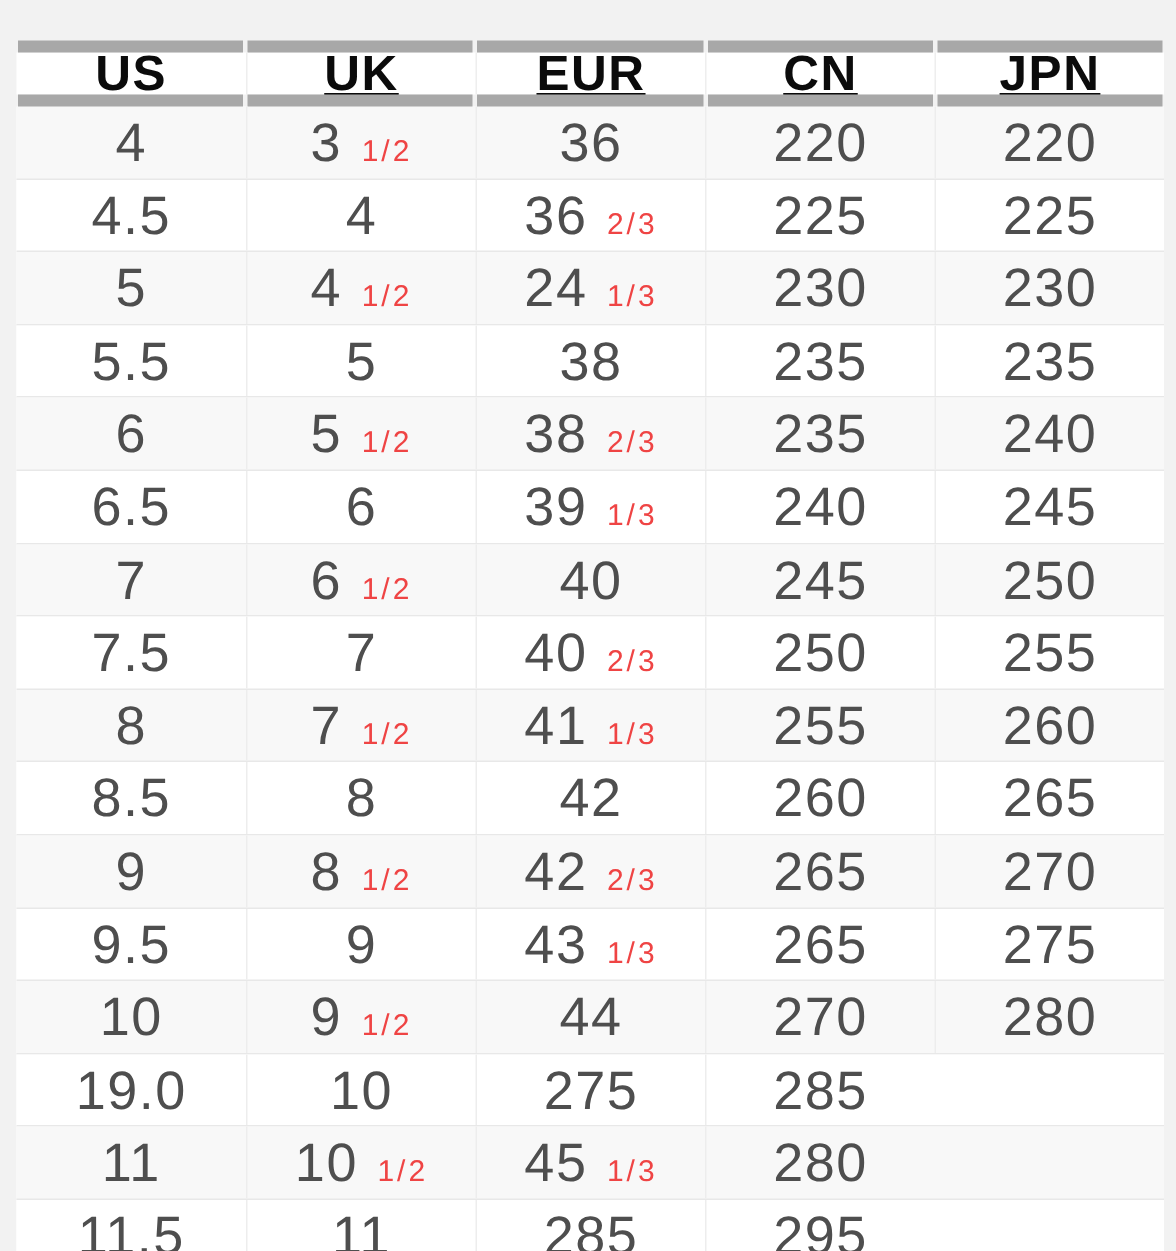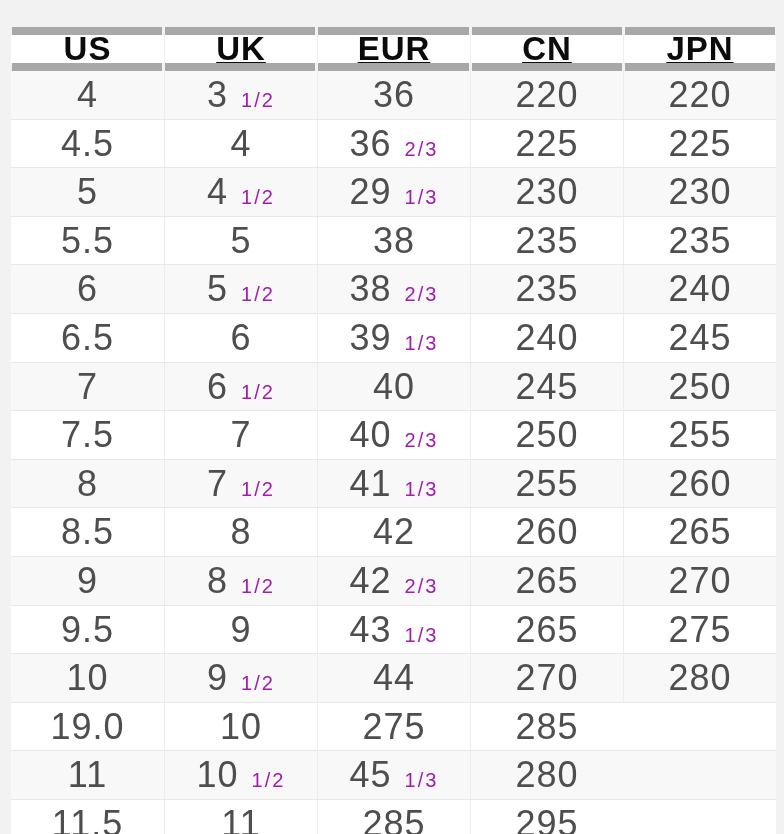--- a/index.html
+++ b/index.html
@@ -61,21 +61,21 @@
     color:var(--txt);
     white-space:nowrap;
     overflow:hidden;
   }
   .tcell + .tcell{border-left:1px solid #ededed;}
   .tcell .main{font-size:36px;letter-spacing:1px;}
   .tcell .frac{
     font-size:20px;
     margin-left:13px;
     letter-spacing:2px;
-    color:#a21caf;
+    color:#ef4444;
   }
 </style>
 </head>
 <body>
 
 <div class="size-chart">
   <div class="bar-row">
       <div class="bar-seg"></div>
       <div class="bar-seg"></div>
       <div class="bar-seg"></div>
@@ -107,21 +107,21 @@
       <div class="trow">
         <div class="tcell"><span class="main">4.5</span></div>
         <div class="tcell"><span class="main">4</span></div>
         <div class="tcell"><span class="main">36</span><span class="frac">2/3</span></div>
         <div class="tcell"><span class="main">225</span></div>
         <div class="tcell"><span class="main">225</span></div>
       </div>
       <div class="trow">
         <div class="tcell"><span class="main">5</span></div>
         <div class="tcell"><span class="main">4</span><span class="frac">1/2</span></div>
-        <div class="tcell"><span class="main">29</span><span class="frac">1/3</span></div>
+        <div class="tcell"><span class="main">24</span><span class="frac">1/3</span></div>
         <div class="tcell"><span class="main">230</span></div>
         <div class="tcell"><span class="main">230</span></div>
       </div>
       <div class="trow">
         <div class="tcell"><span class="main">5.5</span></div>
         <div class="tcell"><span class="main">5</span></div>
         <div class="tcell"><span class="main">38</span></div>
         <div class="tcell"><span class="main">235</span></div>
         <div class="tcell"><span class="main">235</span></div>
       </div>

